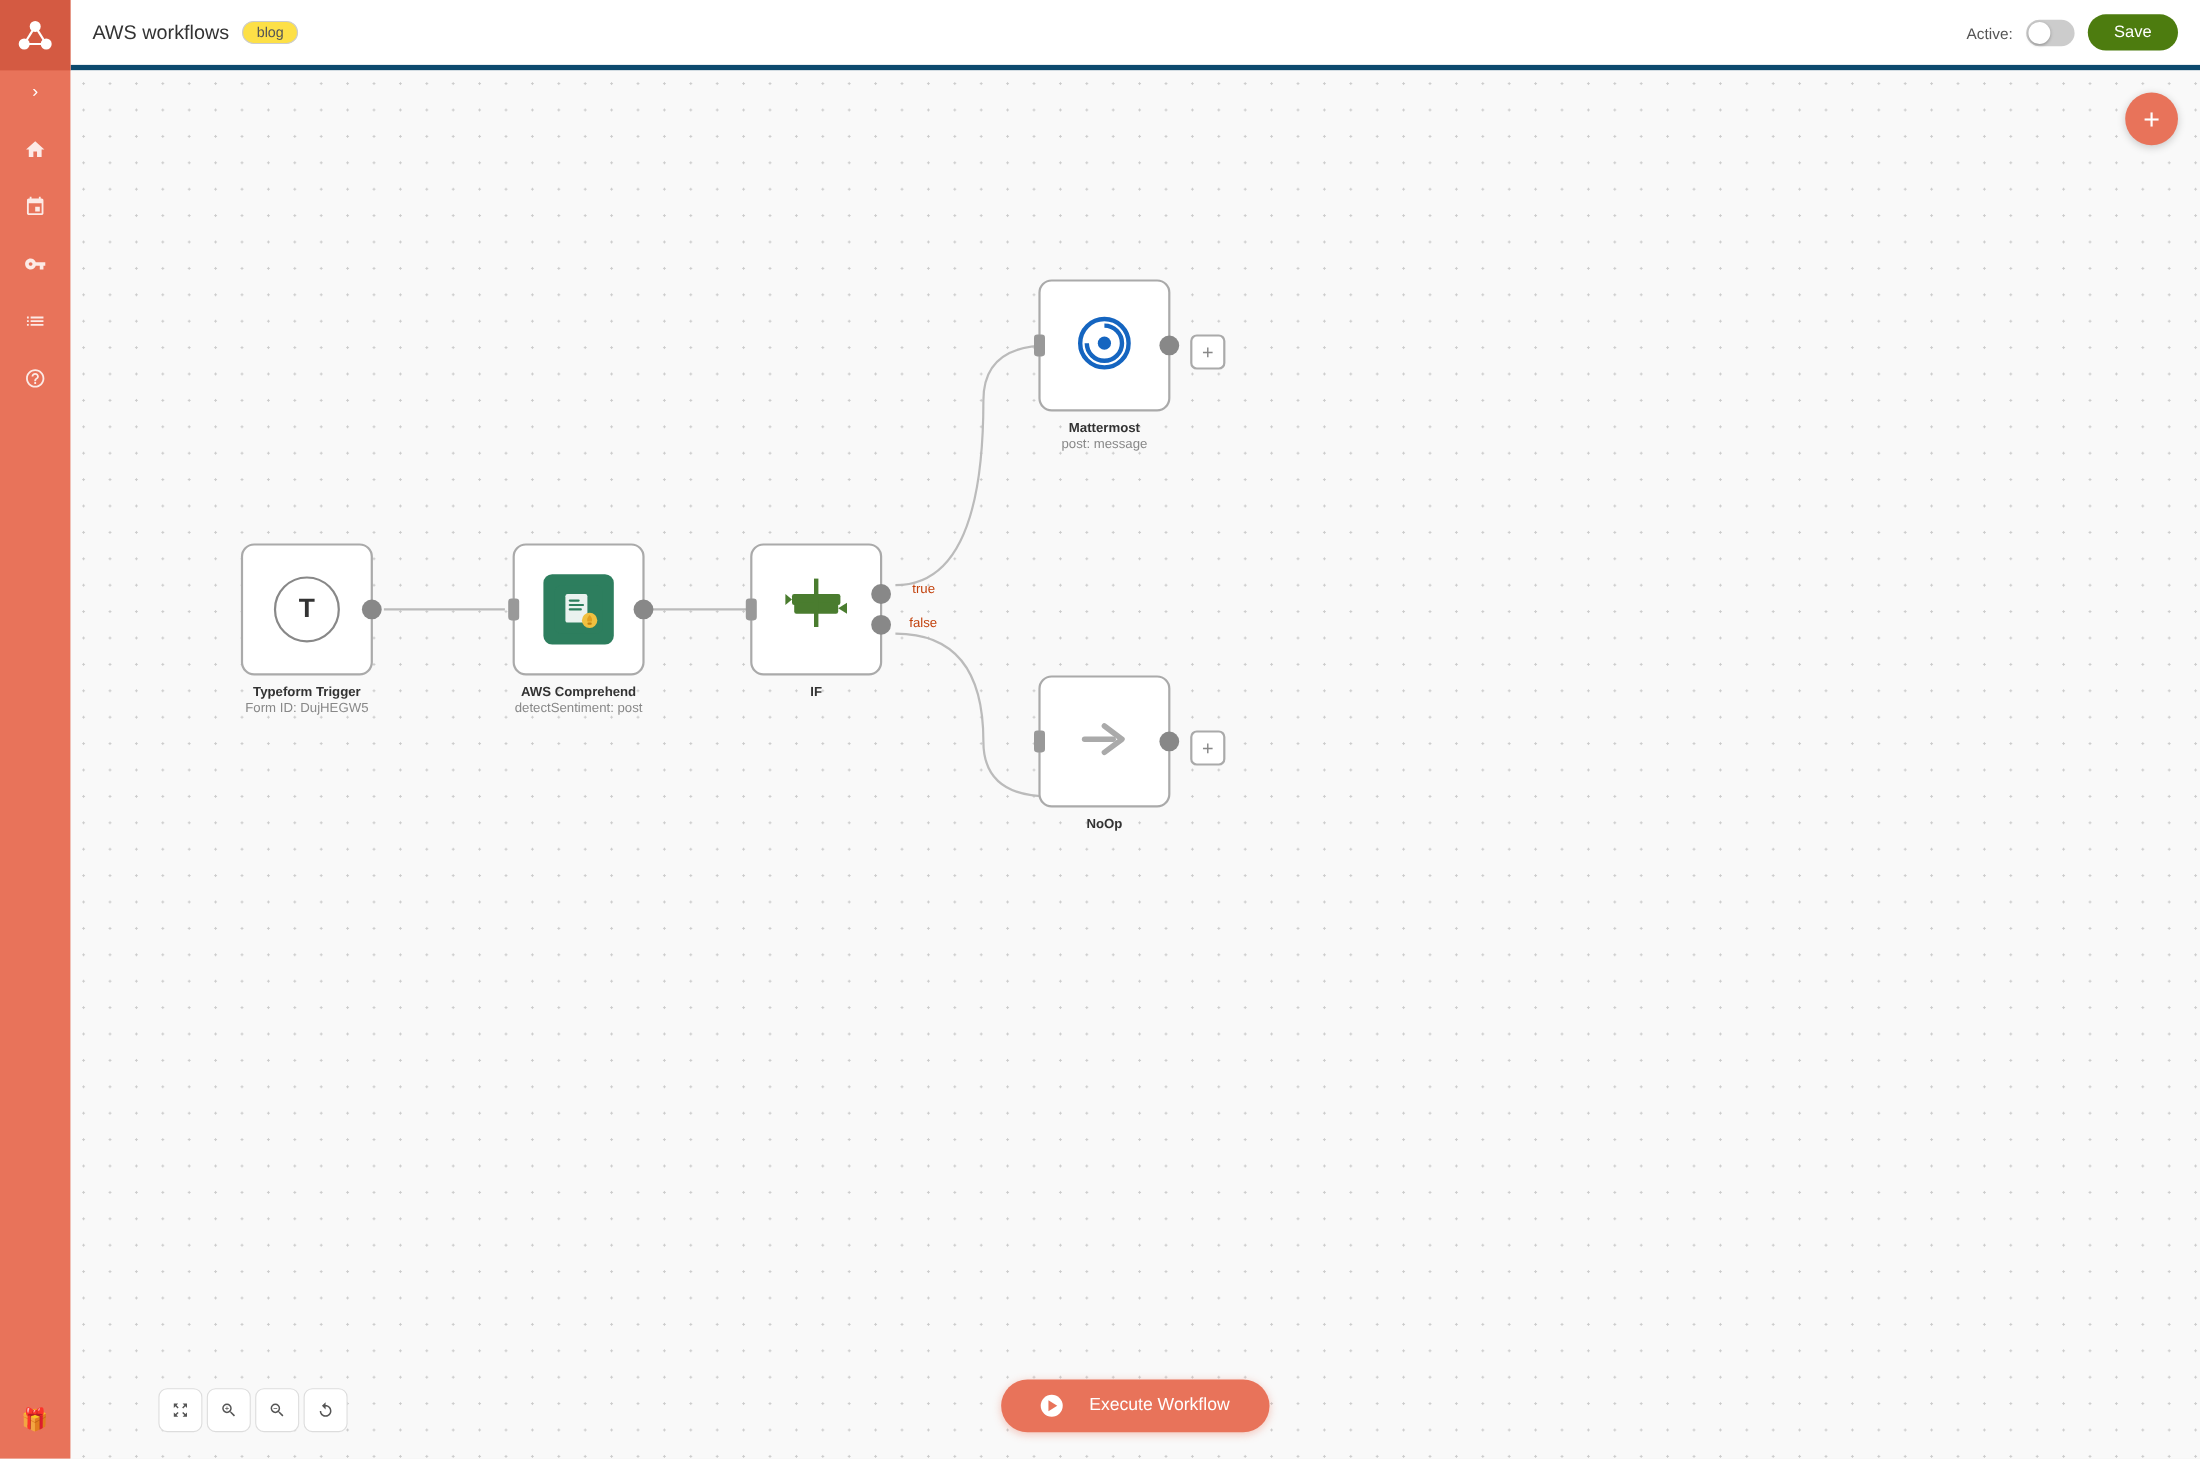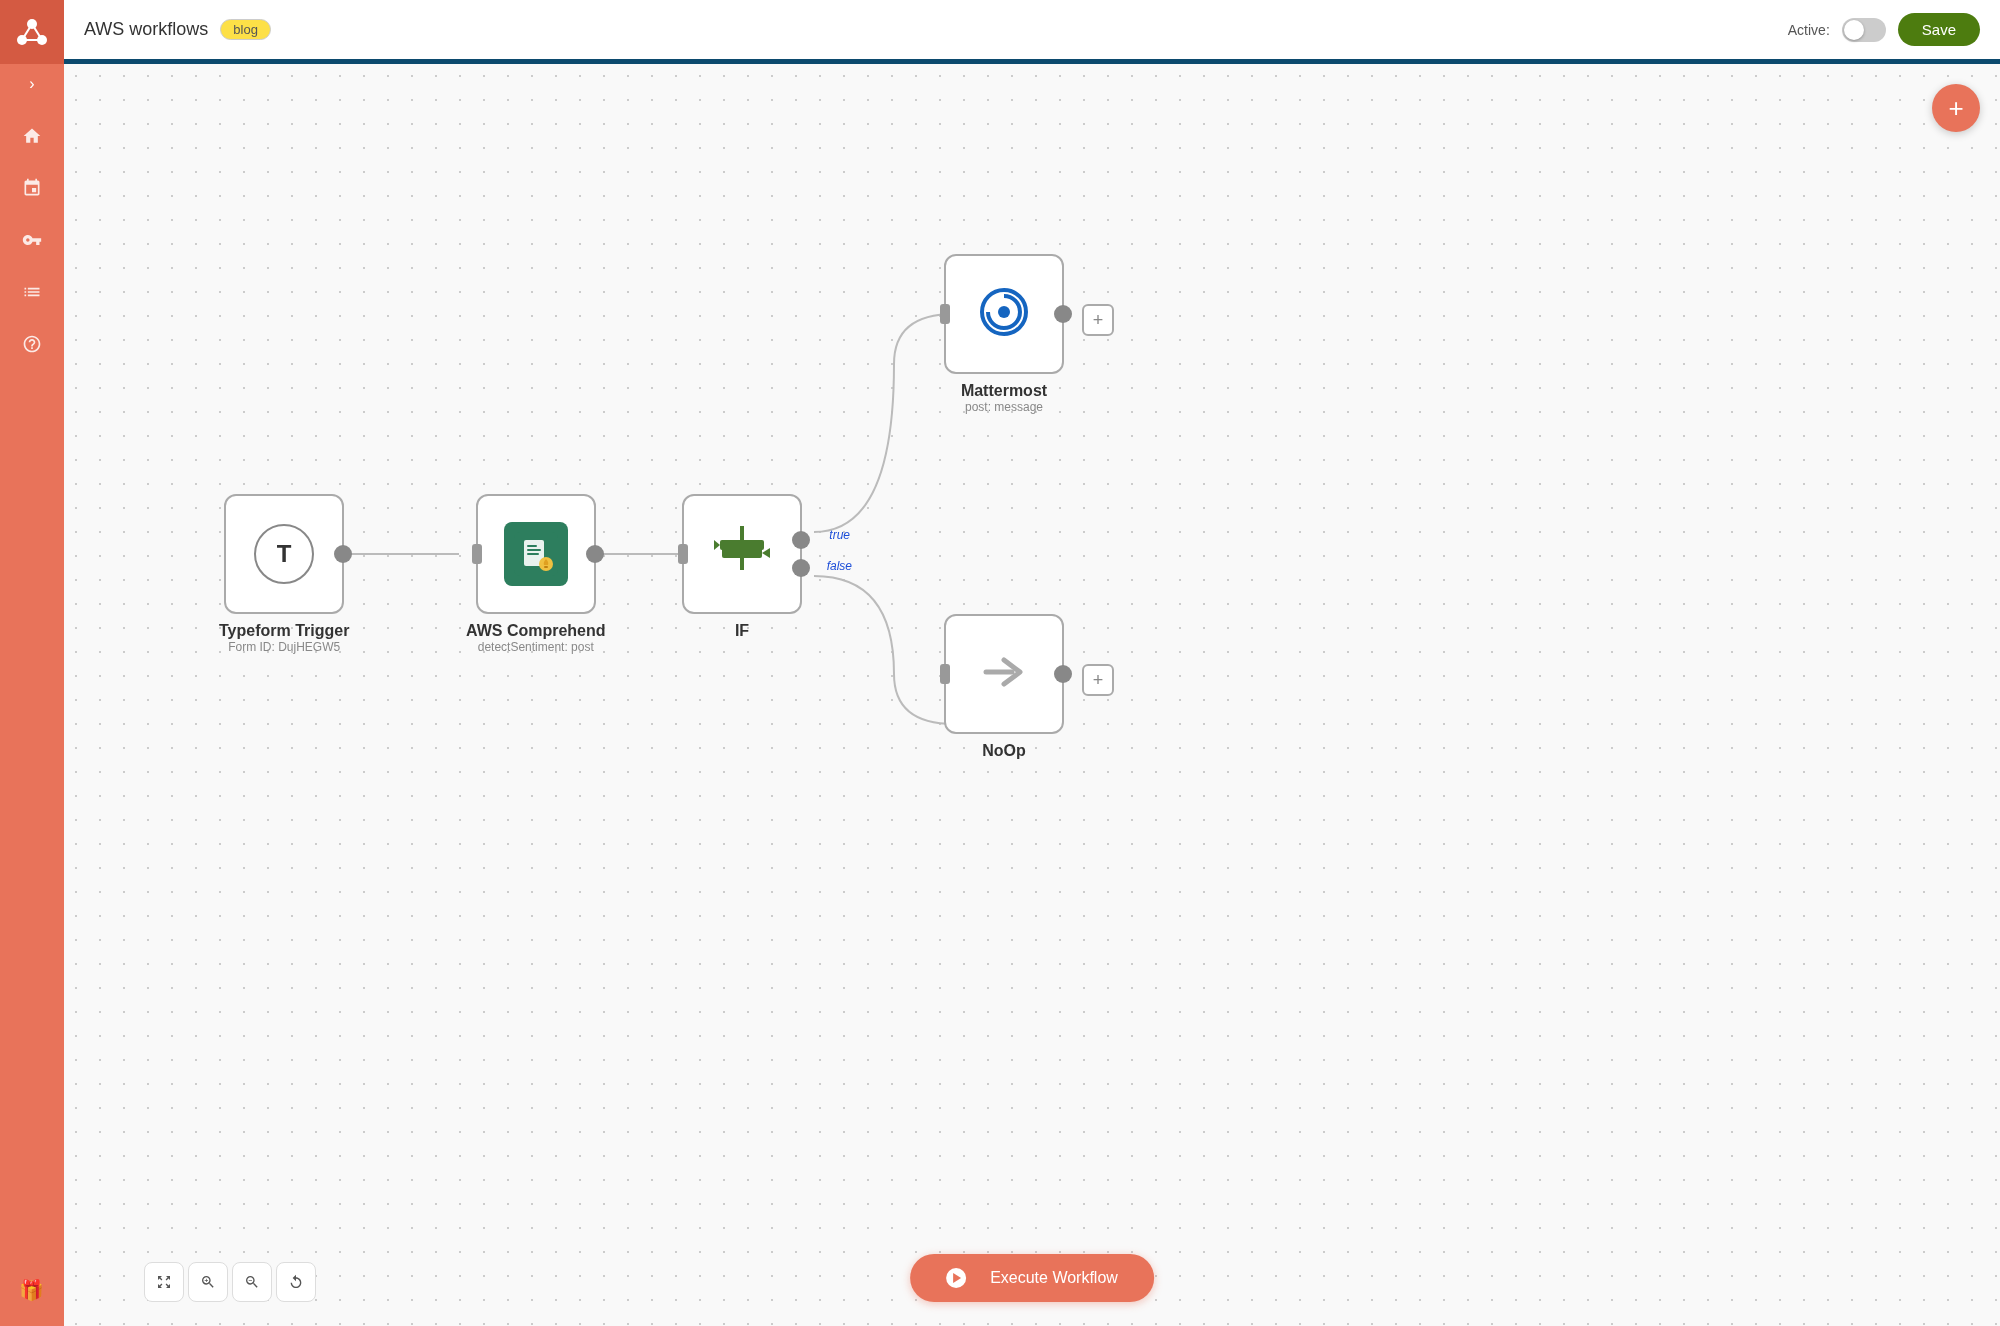--- a/index.html
+++ b/index.html
@@ -186,21 +186,21 @@
       height: 120px;
       background: white;
       border: 2px solid #aaa;
       border-radius: 12px;
       display: flex;
       align-items: center;
       justify-content: center;
       position: relative;
     }
     .node-label {
-      font-size: 16px;
+      font-size: 12px;
       font-weight: 600;
       color: #333;
       margin-top: 8px;
       text-align: center;
     }
     .node-sublabel {
       font-size: 12px;
       color: #888;
       text-align: right;
     }
@@ -331,22 +331,21 @@
       justify-content: center;
       cursor: pointer;
       color: #888;
       font-size: 18px;
       font-weight: 300;
     }
 
     .true-label, .false-label {
       position: absolute;
       font-size: 12px;
-      color: #1d4ed8;
-      font-style: italic;
+      color: #c2410c;
     }
     .aws-icon {
       width: 64px;
       height: 64px;
       background: #2d7e5e;
       border-radius: 8px;
       display: flex;
       align-items: center;
       justify-content: center;
     }

